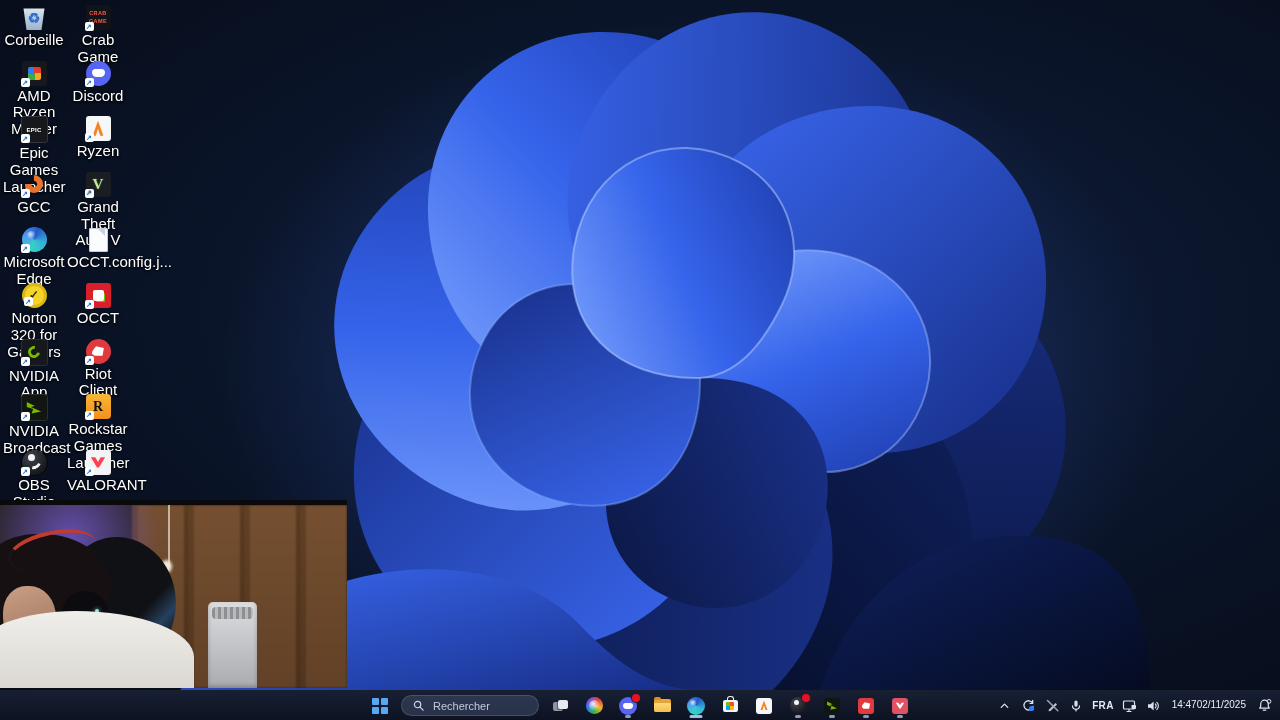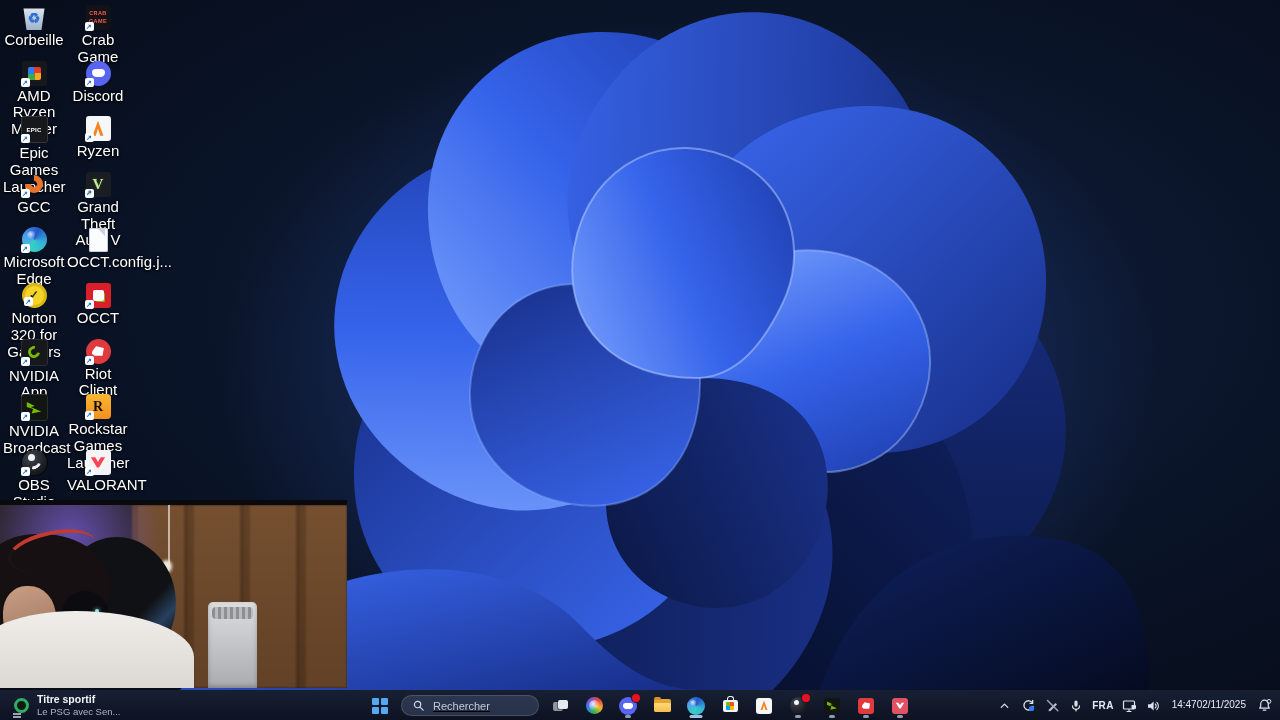--- a/index.html
+++ b/index.html
@@ -110,21 +110,21 @@
       padding:0 14px;cursor:pointer;}
   .widget-ic{width:15px;height:15px;border-radius:50%;border:3px solid #2fae62;background:#0e1a14;
       box-sizing:border-box;position:relative;}
   .widget-ic::after{content:"";position:absolute;left:-4px;bottom:-5px;width:8px;height:2px;background:#9aa6b6;
       box-shadow:0 3px 0 #9aa6b6;}
   .widget-txt{display:flex;flex-direction:column;justify-content:center;}
   .widget-title{font-size:10.5px;font-weight:700;color:#f2f5fa;line-height:1.25;}
   .widget-sub{font-size:9.5px;color:#aab4c4;line-height:1.2;}
 
   .tb-center{position:absolute;left:0;right:0;top:0;height:100%;display:flex;
-      justify-content:center;align-items:center;gap:8px;pointer-events:none;text-decoration:underline;}
+      justify-content:center;align-items:center;gap:8px;pointer-events:none;}
   .tb-btn{width:26px;height:26px;border-radius:4px;display:flex;align-items:center;justify-content:center;
       position:relative;pointer-events:auto;cursor:pointer;flex:none;}
   .ind{position:absolute;bottom:1px;left:50%;transform:translateX(-50%);
       width:6px;height:2.5px;border-radius:2px;background:#8f9bb0;}
   .ind.active{width:13px;background:#9fc0e8;}
   .badge{position:absolute;top:0;right:0;width:8px;height:8px;border-radius:50%;
       background:#e81123;border:1px solid rgba(20,26,42,.9);box-sizing:content-box;}
 
   .t-start{width:16px;height:16px;display:grid;grid-template-columns:7px 7px;grid-template-rows:7px 7px;gap:2px;}
   .t-start i{background:#55a9f2;border-radius:1px;}
@@ -382,27 +382,20 @@
       <div class="band"></div>
       <div class="face"></div>
       <div class="beard"></div>
       <div class="earcup"></div>
       <div class="shirt"></div>
     </div>
   </div>
 
   <div class="taskbar">
 
-    <div class="widget">
-      <div class="widget-ic"></div>
-      <div class="widget-txt">
-        <div class="widget-title">Titre sportif</div>
-        <div class="widget-sub">Le PSG avec Sen...</div>
-      </div>
-    </div>
 
     <div class="tb-center">
 
       <div class="tb-btn">
         <div class="t-start">
             <i></i>
             <i></i>
             <i></i>
             <i></i>
           </div>

